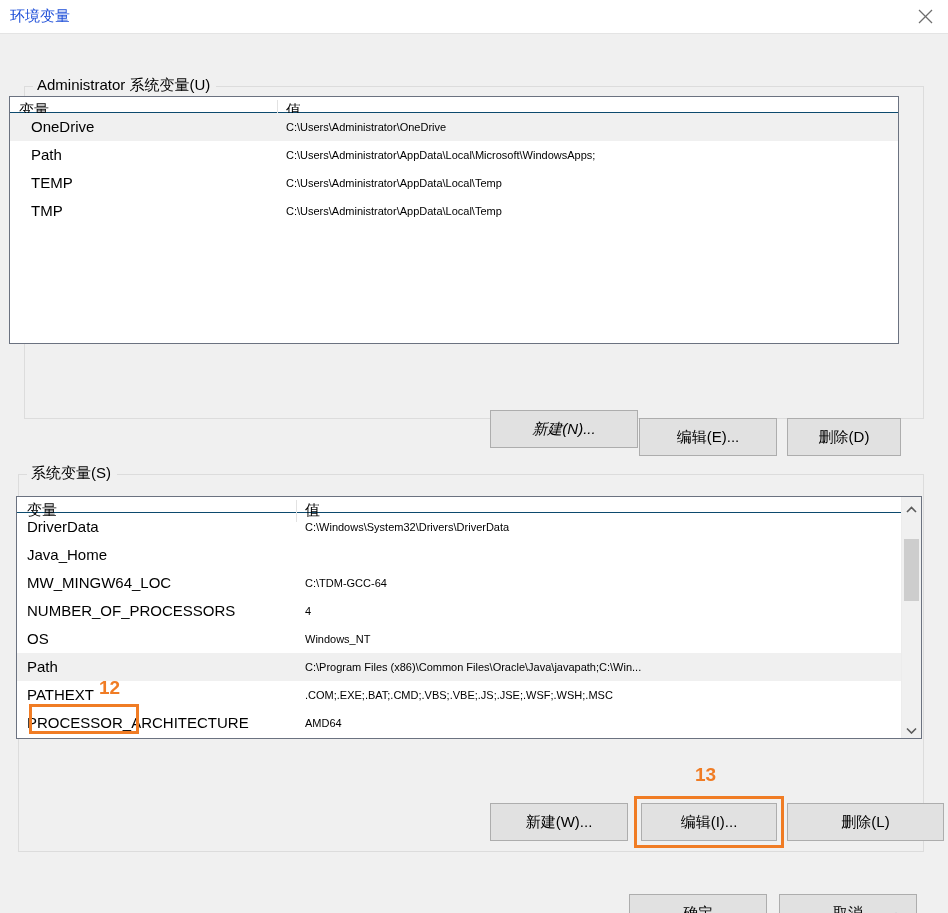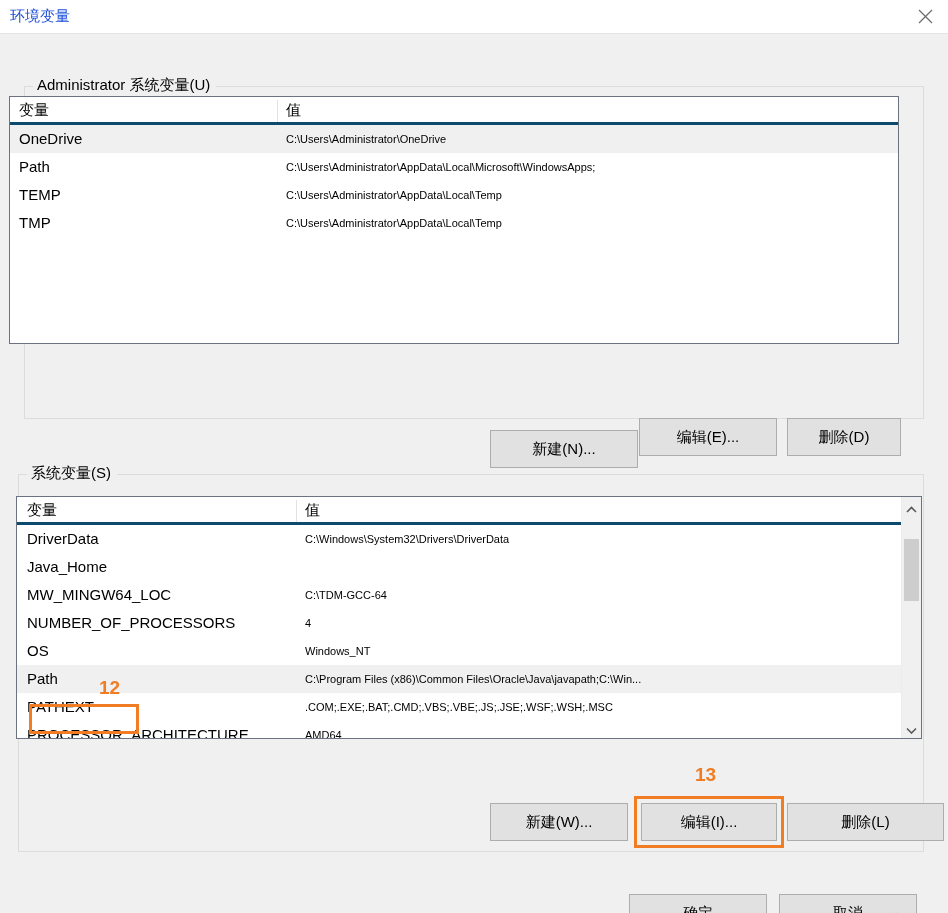--- a/index.html
+++ b/index.html
@@ -96,22 +96,22 @@
     left: 16px; top: 462px;
     width: 906px; height: 243px;
   }
   .lv-inner {
     position: relative;
     width: 100%;
     height: 100%;
   }
   .lv-header {
     position: relative;
-    height: 28px;
-    border-bottom: 3px solid #0c4a6e;
+    height: 16px;
+    border-bottom: 1px solid #0c4a6e;
     background: #ffffff;
     box-sizing: border-box;
   }
   .lv-header .col {
     position: absolute;
     top: 4px;
     font-size: 15px;
     color: #000;
     white-space: nowrap;
   }
@@ -134,21 +134,21 @@
     line-height: 28px;
     white-space: nowrap;
     overflow: hidden;
     background: transparent;
   }
   .lv-row.selected {
     background: #f0f0f0;
   }
   .lv-row .cell-name {
     position: absolute;
-    left: 9px; top: 0;
+    left: 21px; top: 0;
     font-size: 15px;
   }
   .lv-row .cell-value {
     position: absolute;
     left: 276px; top: 0;
     font-size: 11px;
   }
 
   
   #list-system .lv-header .col.c2,
@@ -194,21 +194,21 @@
     font-family: "Liberation Sans", "DejaVu Sans", sans-serif;
     font-size: 15px;
     color: #000;
     display: flex;
     align-items: center;
     justify-content: center;
     cursor: default;
     white-space: nowrap;
   }
 
-  #btn-user-new    { left: 490px; top: 396px; width: 148px; }
+  #btn-user-new    { left: 490px; top: 376px; width: 148px; font-style: italic; }
   #btn-user-edit   { left: 639px; top: 384px; width: 138px; }
   #btn-user-delete { left: 787px; top: 384px; width: 114px; }
 
   #btn-sys-new     { left: 490px; top: 769px; width: 138px; }
   #btn-sys-edit    { left: 641px; top: 769px; width: 136px; }
   #btn-sys-delete  { left: 787px; top: 769px; width: 157px; }
 
   #btn-ok     { left: 629px; top: 860px; width: 138px; }
   #btn-cancel { left: 779px; top: 860px; width: 138px; }
 

